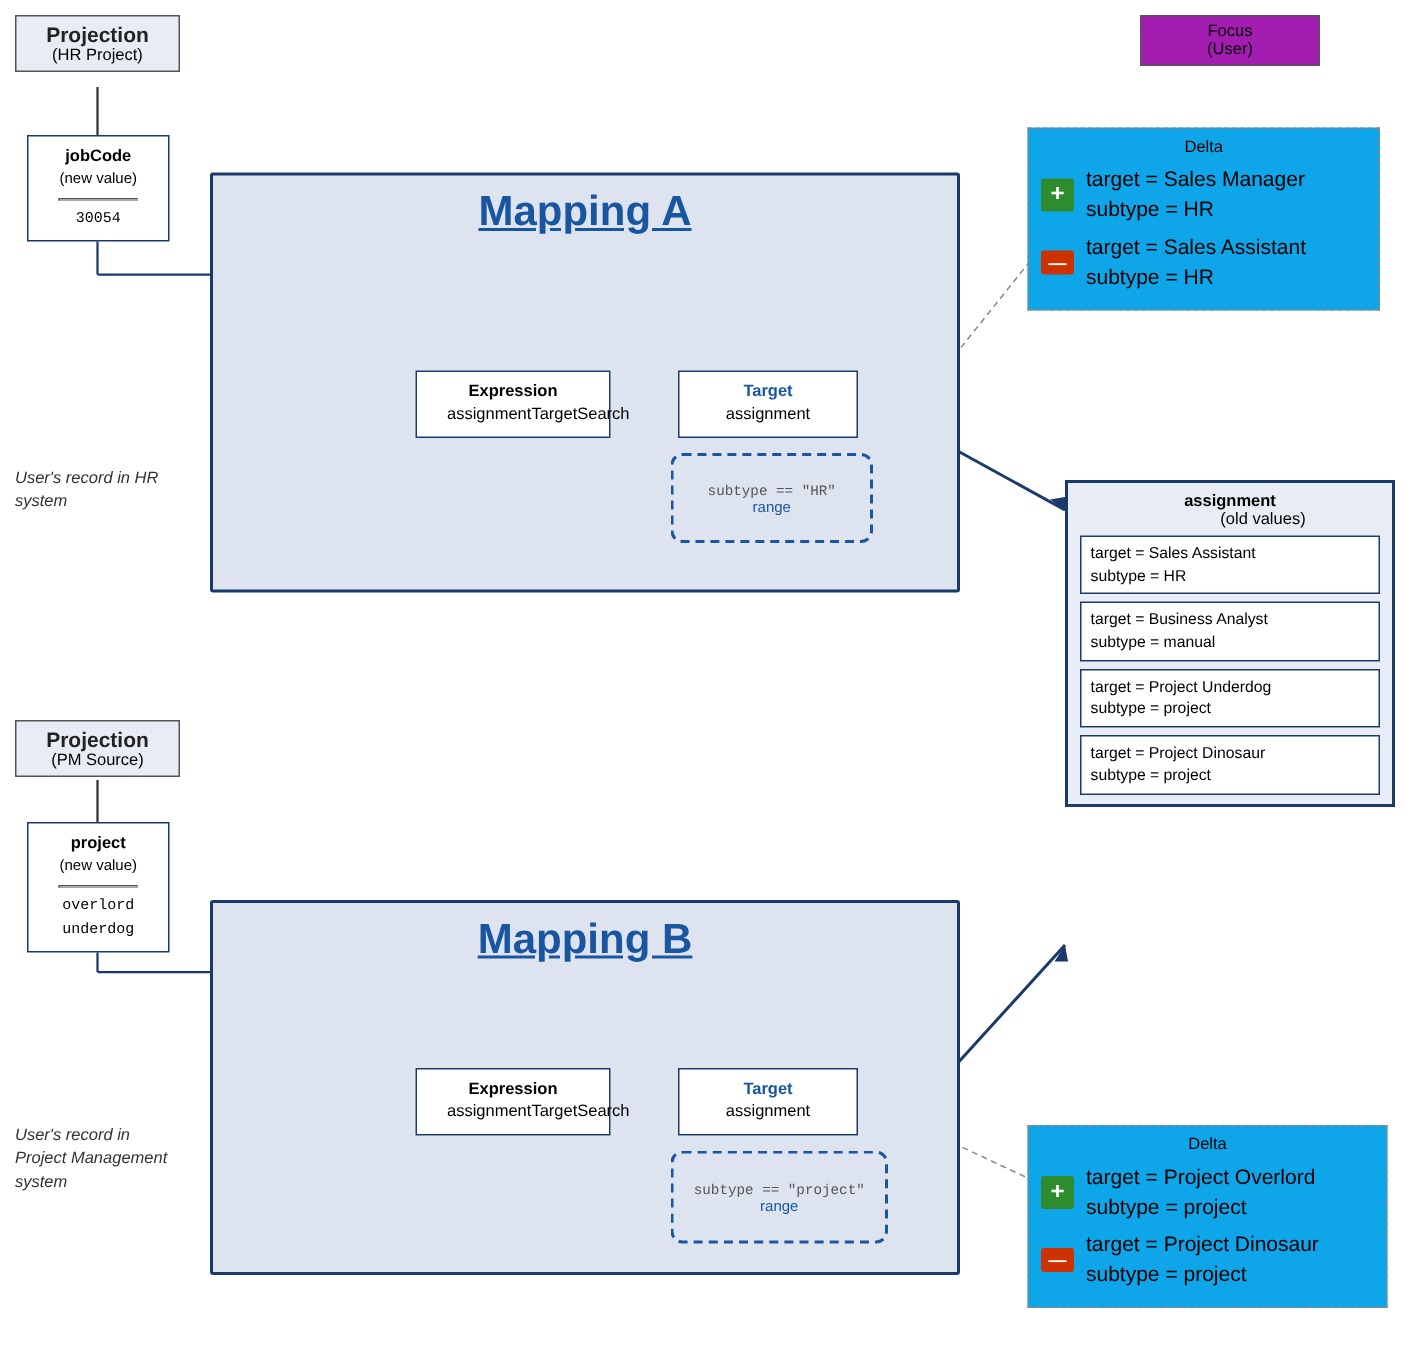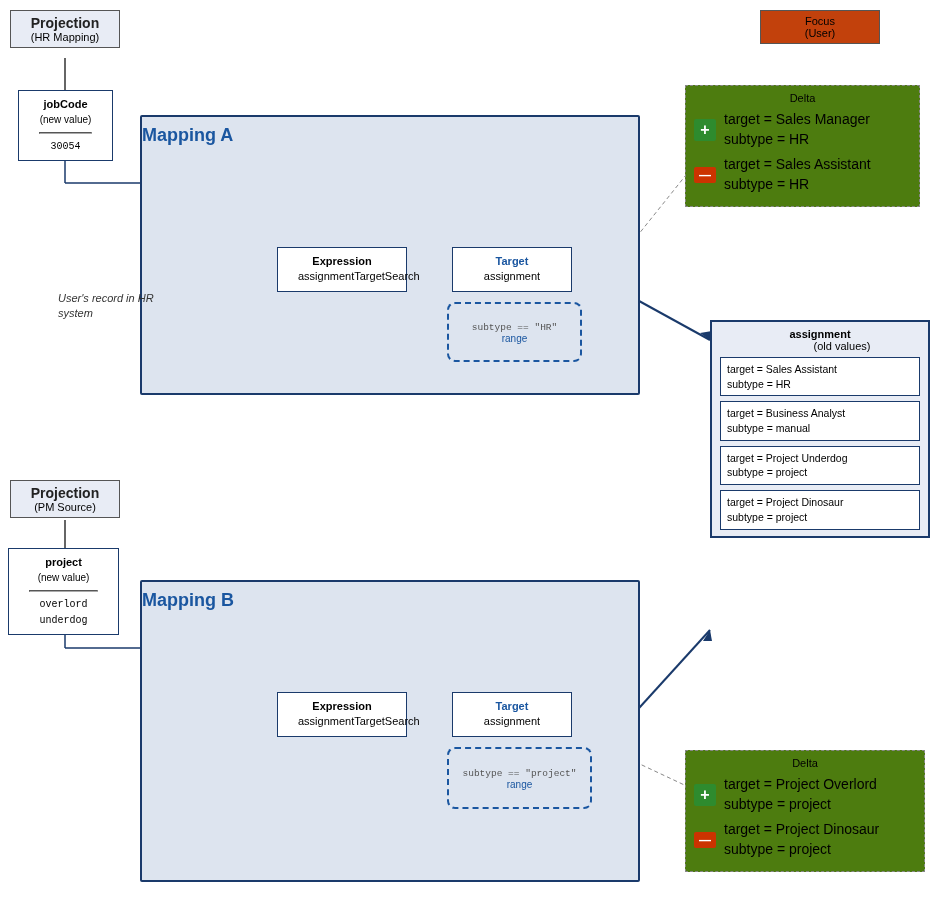--- a/index.html
+++ b/index.html
@@ -43,54 +43,56 @@
     }
 
     
     .mapping-panel {
       position: absolute;
       background: #dde4ef;
       border: 2px solid #1a3a6b;
       border-radius: 2px;
     }
     .mapping-label {
-      font-size: 18px;
-      font-weight: bold;
-      color: #1a56a0;
+      font-size: 28px;
+      font-weight: bold;
+      color: #1a56a0;
+      text-align: center;
       padding-top: 8px;
+      text-decoration: underline;
     }
 
     
     .projection-panel {
       position: absolute;
       background: #e8ecf5;
       border: 1.5px solid #555;
       padding: 4px 6px;
       font-size: 11px;
     }
     .projection-title {
       font-weight: bold;
       font-size: 14px;
       color: #222;
     }
 
     
     .focus-panel {
       position: absolute;
-      background: #c2410c;
+      background: #a21caf;
       border: 1.5px solid #555;
       padding: 4px 8px;
       font-size: 11px;
     }
 
     
     .delta-panel {
       position: absolute;
       border: 1.5px dashed #888;
-      background: #4d7c0f;
+      background: #0ea5e9;
       padding: 6px 8px;
       font-size: 11px;
     }
     .delta-title {
       font-weight: normal;
       font-size: 11px;
       text-align: center;
       margin-bottom: 6px;
     }
     .delta-item {
@@ -292,21 +294,21 @@
       <div class="delta-text">target = Project Overlord<br>subtype = project</div>
     </div>
     <div class="delta-item">
       <div class="delta-icon-minus">—</div>
       <div class="delta-text">target = Project Dinosaur<br>subtype = project</div>
     </div>
   </div>
 
   <div class="projection-panel" style="left:10px; top:10px; width:110px; text-align:center;">
     <span class="projection-title">Projection</span><br>
-    <span>(HR Mapping)</span>
+    <span>(HR Project)</span>
   </div>
 
   <div class="box" style="left:18px; top:90px; width:95px; text-align:center;">
     <span class="box-title">jobCode</span>
     <span style="font-size:10px;">(new value)</span>
     <hr style="margin:4px 0; border-color:#aaa;">
     <span class="box-mono">30054</span>
   </div>
 
   <div class="source-box" style="left:145px; top:173px; width:115px; text-align:center;">
@@ -326,55 +328,61 @@
       <span class="box-blue-title">Target</span>
       <span>assignment</span>
     </div>
 
     <div class="range-box" style="position:absolute; left:305px; top:185px; width:135px; height:60px; display:flex; flex-direction:column; align-items:center; justify-content:center;">
       <span class="box-mono" style="font-size:9.5px;">subtype == "HR"</span>
       <span class="range-label">range</span>
     </div>
   </div>
 
-  <div class="italic-label" style="left:10px; top:291px; width:110px;margin-left:48px;">
+  <div class="italic-label" style="left:10px; top:312px; width:110px;">
     <span>User's record
 in HR system</span>
   </div>
 
   <div class="projection-panel" style="left:10px; top:480px; width:110px; text-align:center;">
     <span class="projection-title">Projection</span><br>
     <span>(PM Source)</span>
   </div>
 
-  <div class="box" style="left:8px; top:548px; width:111px; text-align:center;">
+  <div class="box" style="left:18px; top:548px; width:95px; text-align:center;">
     <span class="box-title">project</span>
     <span style="font-size:10px;">(new value)</span>
     <hr style="margin:4px 0; border-color:#aaa;">
     <span class="box-mono">overlord<br>underdog</span>
   </div>
 
   <div class="source-box" style="left:145px; top:638px; width:115px; text-align:center;">
     <span class="source-title">Source</span><br>
     <span class="source-value">attributes/project</span>
   </div>
 
-  <div class="mapping-panel" style="left:140px; top:580px; width:500px; height:302px;">
+  <div class="mapping-panel" style="left:140px; top:600px; width:500px; height:250px;">
     <div class="mapping-label">Mapping B</div>
 
     <div class="box" style="position:absolute; left:135px; top:110px; width:130px; text-align:center; background:#fff;">
       <span class="box-title">Expression</span>
       <span>assignmentTargetSearch</span>
     </div>
 
     <div class="box" style="position:absolute; left:310px; top:110px; width:120px; text-align:center; background:#fff;">
       <span class="box-blue-title">Target</span>
       <span>assignment</span>
     </div>
 
     <div class="range-box" style="position:absolute; left:305px; top:165px; width:145px; height:62px; display:flex; flex-direction:column; align-items:center; justify-content:center;">
       <span class="box-mono" style="font-size:9.5px;">subtype == "project"</span>
       <span class="range-label">range</span>
     </div>
   </div>
 
+  <div class="italic-label" style="left:10px; top:750px; width:110px;">
+    <span>User's record
+in Project
+Management
+system</span>
+  </div>
 
 </div>
 
 </body></html>

